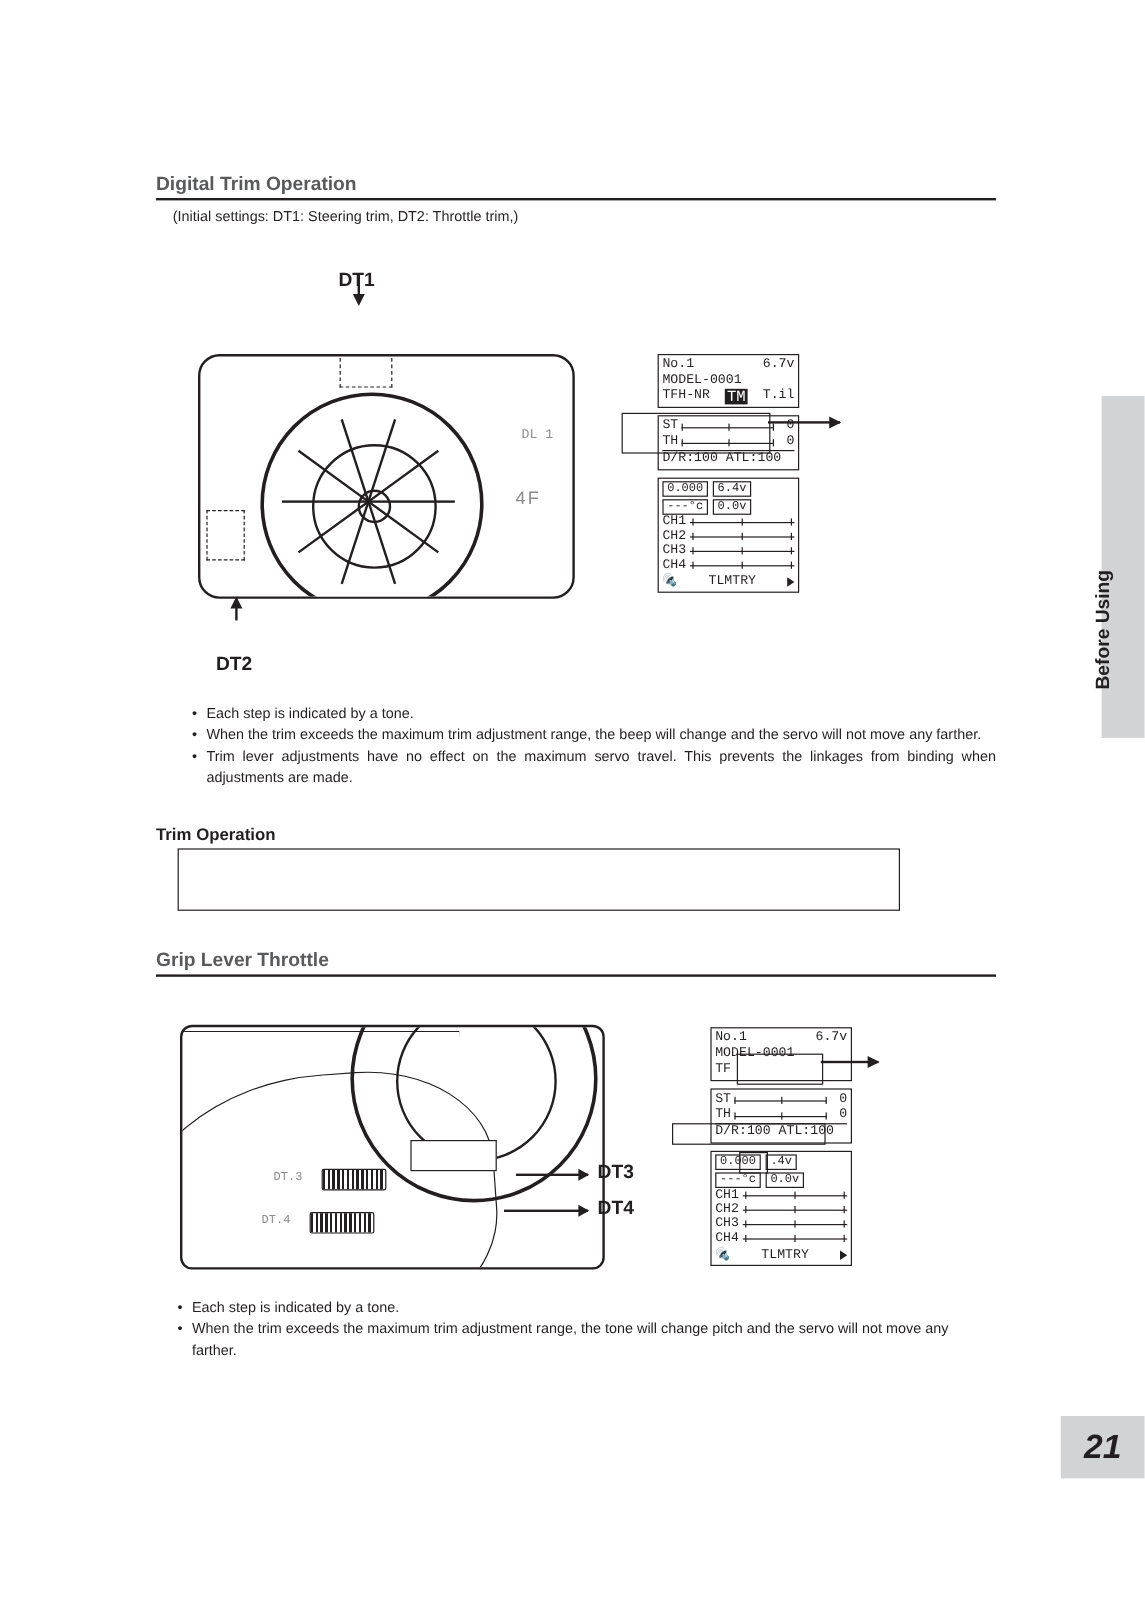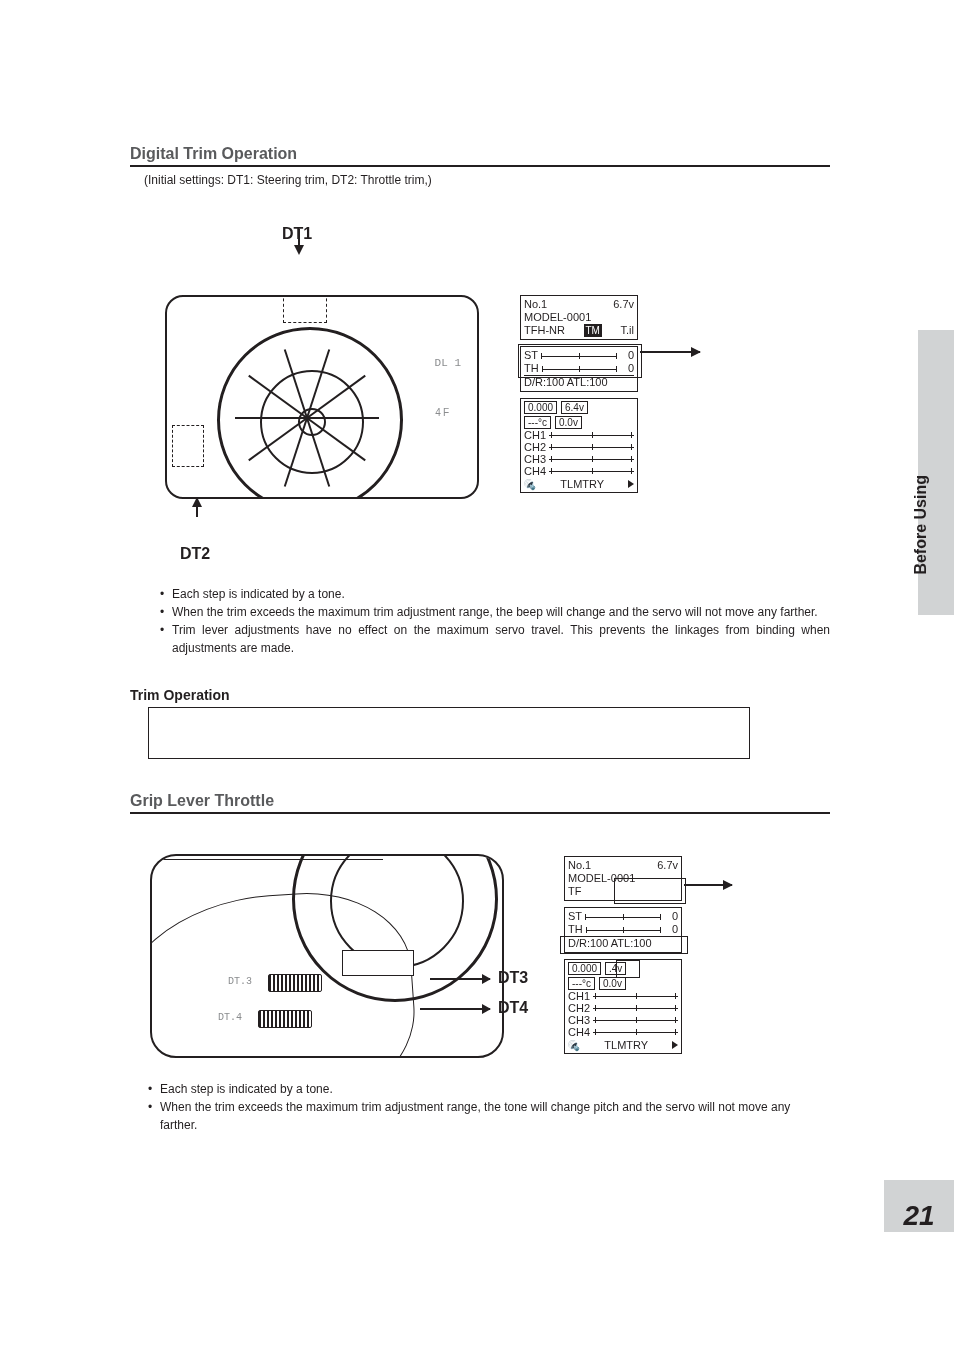--- a/index.html
+++ b/index.html
@@ -108,36 +108,37 @@
     position: absolute;
     right: 16px; top: 60px;
     font-family: "Courier New", monospace;
     font-size: 11px;
     color: #8a8c8e;
     text-align: right;
   }
   .wheel-illus .fourf {
     position: absolute;
     right: 26px; top: 110px;
-    font-size: 10px;
+    font-size: 15px;
     letter-spacing: 2px;
     color: #8a8c8e;
   }
   .wheel-illus .dashbox {
     position: absolute;
     border: 1.5px dashed #231f20;
     background: rgba(255,255,255,0);
   }
 
   .lcd {
     position: absolute;
     width: 118px;
-    font-family: Liberation Sans, sans-serif;
+    font-family: Liberation Mono, monospace;
     font-size: 11px;
     color: #231f20;
+    margin-left: 28px;
   }
   .lcd .frame {
     border: 1.5px solid #231f20;
     padding: 2px 3px;
     margin-bottom: 6px;
     background: #fff;
   }
   .lcd .row {
     display: flex;
     justify-content: space-between;
@@ -284,21 +285,21 @@
   .figure-row2 {
     position: relative;
     margin-top: 32px;
     height: 220px;
   }
   .grip-illus {
     position: absolute;
     left: 20px; top: 8px;
     width: 350px; height: 200px;
     border: 2px solid #231f20;
-    border-radius: 26px;
+    border-radius: 10px;
     background: #fff;
     overflow: hidden;
   }
   .grip-illus .wheel2 {
     position: absolute;
     left: 140px; top: -60px;
     width: 200px; height: 200px;
     border: 3px solid #231f20;
     border-radius: 50%;
   }
@@ -404,21 +405,21 @@
     white-space: nowrap;
   }
   .page-no-box {
     position: absolute;
     right: 0;
     bottom: 118px;
     width: 70px;
     height: 52px;
     background: #d1d3d4;
     display: flex;
-    align-items: flex-end;
+    align-items: center;
     justify-content: center;
   }
   .page-no-box .num {
     font-size: 28px;
     font-weight: bold;
     font-style: italic;
     color: #231f20;
   }
 </style>
 </head>
@@ -464,21 +465,21 @@
       </div>
 
       <div style="position:absolute;left:66px;top:244px;width:2px;height:18px;background:#231f20;"></div>
       <div class="arrow-down" style="left:62px; top:242px; transform:rotate(180deg);"></div>
       <div class="dt-label" style="left:50px; top:262px;margin-top:28px;">DT2</div>
 
       <div class="lcd" style="left:390px; top:40px;">
         <div class="frame">
           <div class="row"><span>No.1</span><span>6.7v</span></div>
           <div class="row"><span>MODEL-0001</span></div>
-          <div class="row"><span>TFH-NR</span><span style="background:#231f20;color:#fff;padding:0 2px;font-size:10px;text-align:right;">TM</span><span>T.il</span></div>
+          <div class="row"><span>TFH-NR</span><span style="background:#231f20;color:#fff;padding:0 2px;font-size:13px;text-align:right;">TM</span><span>T.il</span></div>
         </div>
         <div class="frame" style="position:relative;">
           <div class="sthrow">
               <span>ST</span>
               <div class="bar">
                 <div class="tick"></div>
                 <div class="end"></div>
               </div>
               <span class="val">0</span>
             </div>

